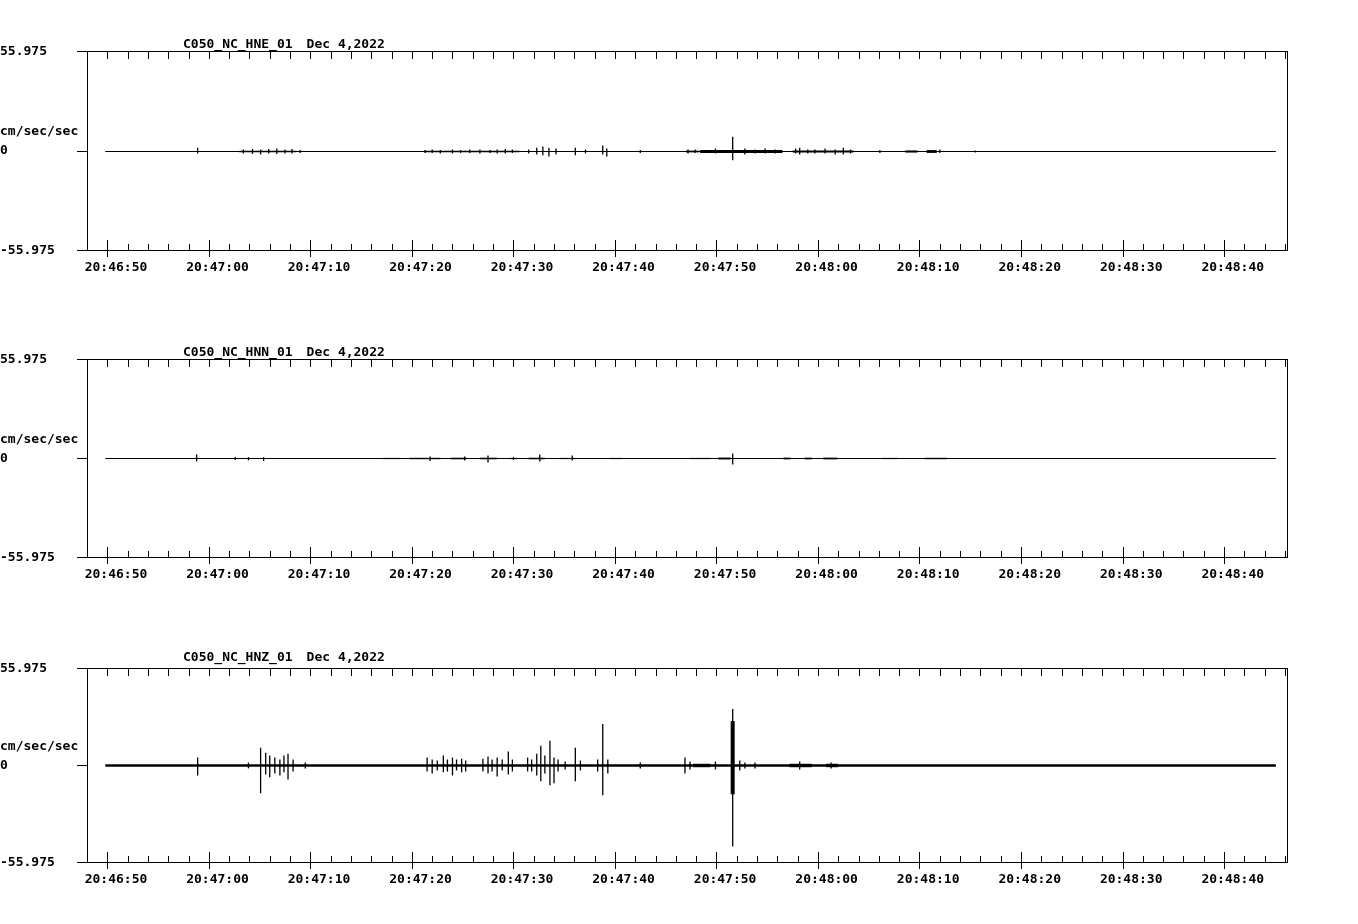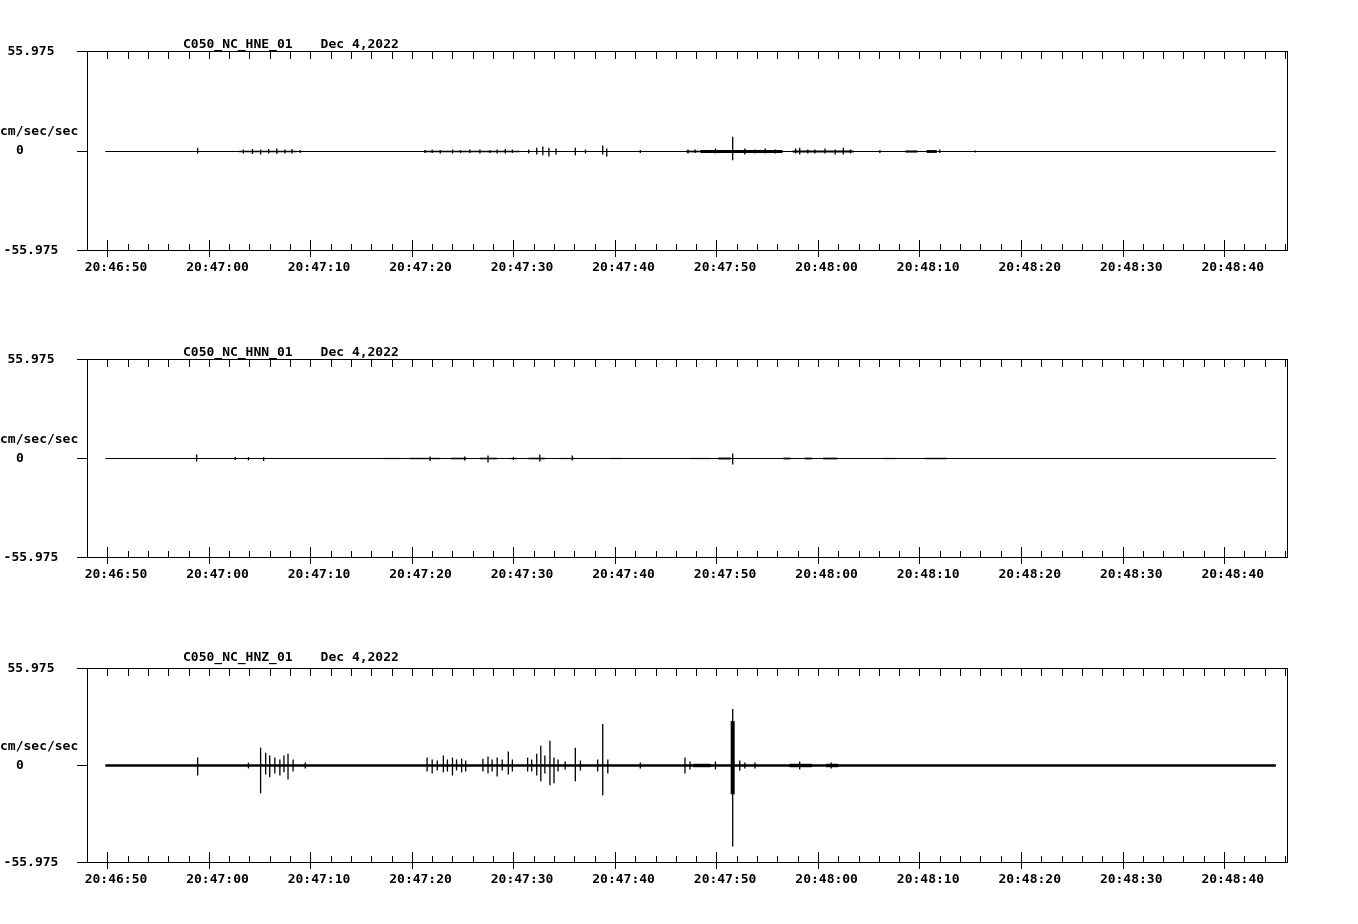--- a/index.html
+++ b/index.html
@@ -3,26 +3,26 @@
 <meta charset="utf-8">
 <style>
   html,body{margin:0;padding:0}
   body{
     width:1358px;height:924px;position:relative;overflow:hidden;
     background:#ffffff;color:#000000;
     font-family:"DejaVu Sans Mono","Liberation Mono",monospace;
     font-weight:bold;font-size:13px;line-height:13px;
   }
   #plots{position:absolute;left:0;top:0}
-  .yl{position:absolute;left:0;text-align:center;white-space:pre}
+  .yl{position:absolute;left:0;text-align:left;white-space:pre}
   .w62{width:62px}
   .w77{width:77px}
   .w40{width:40px}
   .ttl{position:absolute;left:183px;white-space:pre}
-  .dt{margin-left:28px}
+  .dt{margin-left:14px}
   .xl{position:absolute;width:80px;text-align:right;white-space:pre}
 </style>
 </head>
 <body>
 
 <svg id="plots" width="1358" height="924">
     <g stroke="#000" stroke-width="1" shape-rendering="crispEdges">
       <rect x="87.5" y="51.5" width="1200" height="199" fill="none"></rect>
       <line x1="107.5" y1="51.5" x2="107.5" y2="58.5"></line>
       <line x1="107.5" y1="243.5" x2="107.5" y2="250.5"></line>

